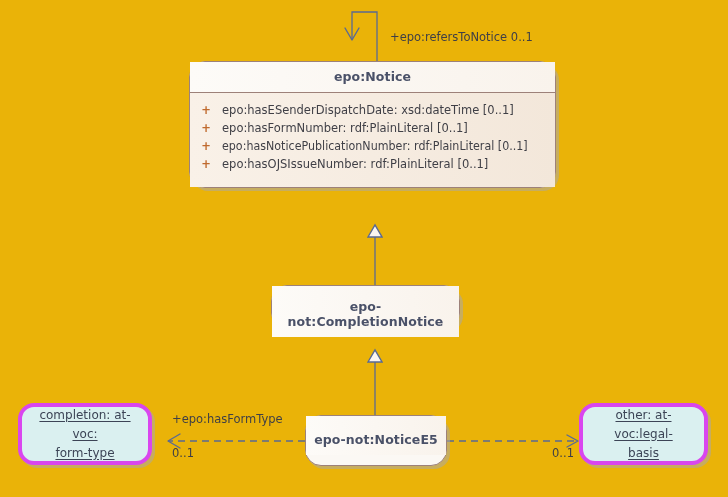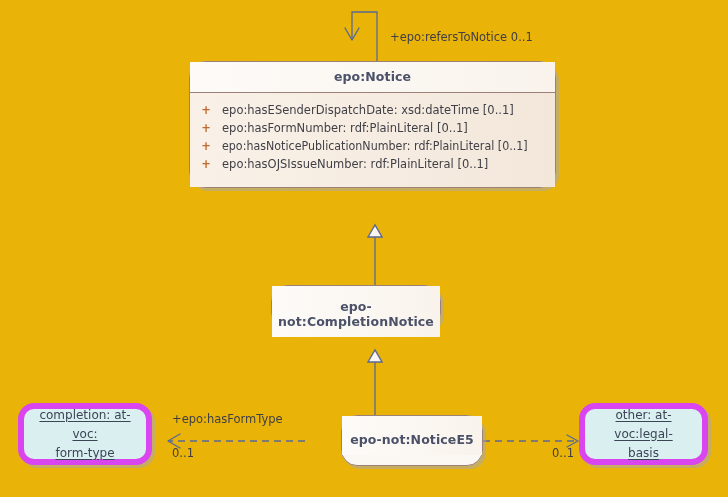--- a/index.html
+++ b/index.html
@@ -71,21 +71,21 @@
     flex: 0 0 32px;
   }
   .attr-text { flex: 1 1 auto; }
   .attr-text.condensed {
     transform: scaleX(0.965);
     transform-origin: left center;
   }
 
   
   .uml-vocab {
-    border: 6px solid #d946ef;
+    border: 4px solid #d946ef;
     background: #daf0f0;
     display: flex;
     align-items: center;
     justify-content: center;
     text-align: center;
   }
   .uml-vocab .vlabel {
     font-size: 12px;
     color: #3c4456;
     line-height: 19px;
@@ -165,25 +165,25 @@
         <span class="attr-vis">+</span>
         <span class="attr-text condensed">epo:hasNoticePublicationNumber: rdf:PlainLiteral [0..1]</span>
       </div>
       <div class="attr-row">
         <span class="attr-vis">+</span>
         <span class="attr-text">epo:hasOJSIssueNumber: rdf:PlainLiteral [0..1]</span>
       </div>
     </div>
   </div>
 
-  <div class="node uml-class" style="left:271px; top:285px; width:170px; height:44px;">
+  <div class="node uml-class" style="left:271px; top:285px; width:189px; height:44px;">
     <div class="title" style="padding-top:13px;">epo-not:CompletionNotice</div>
   </div>
 
-  <div class="node uml-class" style="left:305px; top:415px; width:142px; height:51px;margin-left:36px;">
+  <div class="node uml-class" style="left:305px; top:415px; width:142px; height:51px;">
     <div class="title" style="padding-top:16px;">epo-not:NoticeE5</div>
   </div>
 
   <div class="node uml-vocab" style="left:18px; top:403px; width:134px; height:62px;">
     <div class="vlabel">
       <u>completion: at-voc:</u><br>
       <u>form-type</u>
     </div>
   </div>
 

